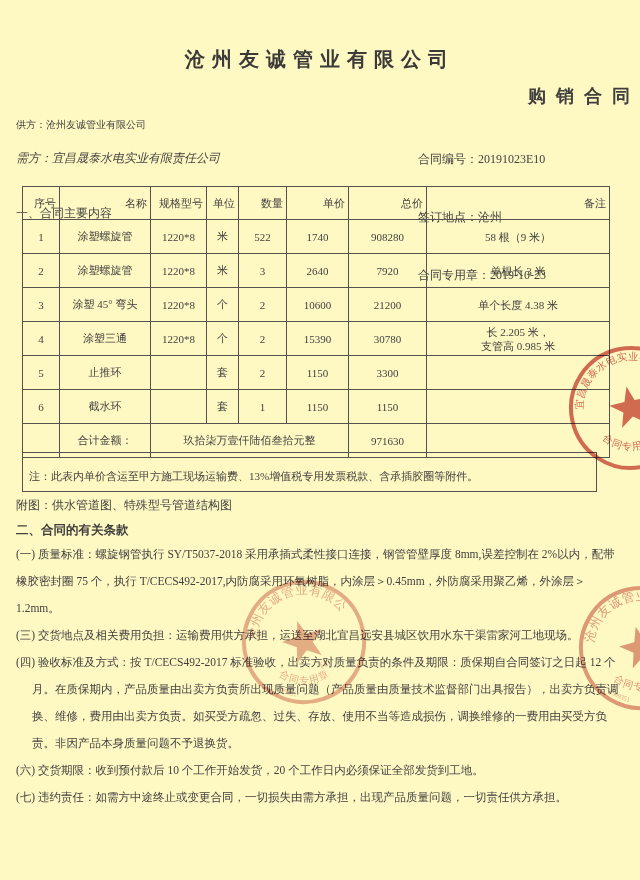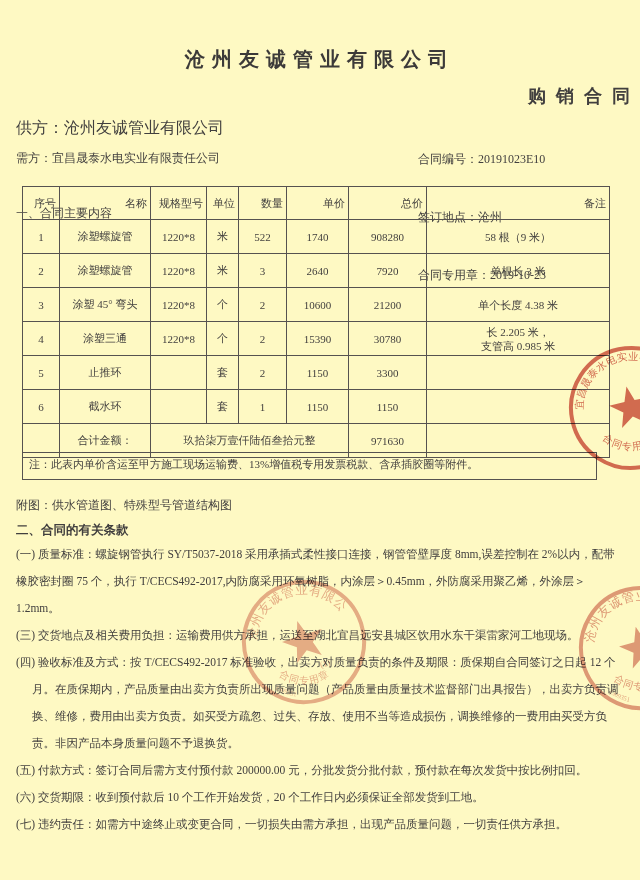--- a/index.html
+++ b/index.html
@@ -11,39 +11,39 @@
   }
   .company-title{
     position:absolute; top:46px; left:0; right:0; margin:0;
     text-align:center; font-size:20px; font-weight:600;
     letter-spacing:7px; color:#3c3a39;
   }
   .doc-title{
     position:absolute; top:84px; left:0; right:0; margin:0;
     text-align:right; font-size:18px; font-weight:600; letter-spacing:10px;
   }
-  .party-supplier{position:absolute; left:16px; top:118px; font-size:16px;}
-  .party-buyer{position:absolute; left:16px; top:150px; font-size:12px;}
+  .party-supplier{position:absolute; left:16px; top:118px; font-size:10px;}
+  .party-buyer{position:absolute; left:16px; top:150px; font-size:12px;font-style:italic;}
   .meta-block{position:absolute; left:418px; top:112px; font-size:12px; line-height:22px;}
   .meta-block div{white-space:nowrap;margin-top:36px;}
   .section-title-1{position:absolute; left:16px; top:169px; font-size:12px;margin-top:36px;}
   .items-table{
     position:absolute; left:22px; top:186px; width:587px;
     border-collapse:collapse; table-layout:fixed;
   }
   .items-table th,.items-table td{
     border:1px solid #565250; font-size:11px; font-weight:normal;
     text-align:center; padding:1px 3px; color:#413f3e; overflow:hidden;
   }
   .items-table thead th{height:30px;text-align:right;}
   .items-table tbody td{height:31px;}
   .items-table td.remark{white-space:pre-line; line-height:14px;}
   .note-box{
     position:absolute; left:22px; top:452px; width:561px;
-    border:1px solid #565250; font-size:11px; padding:4px 6px 7px 6px;
+    border:1px solid #565250; font-size:11px; padding:16px 6px 7px 6px;
   }
   .attachment-line{position:absolute; left:16px; top:497px; font-size:12px;}
   .section-title-2{position:absolute; left:16px; top:522px; font-size:12.5px; font-weight:600;}
   .clauses{position:absolute; left:16px; top:541px; width:606px; font-size:11.5px; line-height:27px;}
   .clauses p{margin:0;}
   .clauses p.hang{padding-left:16px; text-indent:-16px;}
   .stamp{position:absolute; mix-blend-mode:multiply; pointer-events:none;}
   .stamp-buyer{left:555px; top:332px; color:#c6453c; opacity:.78; transform:rotate(-12deg);}
   .stamp-supplier-mid{left:228px; top:566px; color:#cf6e66; opacity:.55; transform:rotate(-18deg);}
   .stamp-supplier-edge{left:565px; top:572px; color:#cf6e66; opacity:.68; transform:rotate(-14deg);}
@@ -167,21 +167,20 @@
   <div class="note-box">注：此表内单价含运至甲方施工现场运输费、13%增值税专用发票税款、含承插胶圈等附件。</div>
 
   <div class="attachment-line">附图：供水管道图、特殊型号管道结构图</div>
 
   <div class="section-title-2">二、合同的有关条款</div>
 
   <div class="clauses">
       <p>(一) 质量标准：螺旋钢管执行 SY/T5037-2018 采用承插式柔性接口连接，钢管管壁厚度 8mm,误差控制在 2%以内，配带橡胶密封圈 75 个，执行 T/CECS492-2017,内防腐采用环氧树脂，内涂层＞0.45mm，外防腐采用聚乙烯，外涂层＞1.2mm。</p>
       <p>(三) 交货地点及相关费用负担：运输费用供方承担，运送至湖北宜昌远安县城区饮用水东干渠雷家河工地现场。</p>
       <p class="hang">(四) 验收标准及方式：按 T/CECS492-2017 标准验收，出卖方对质量负责的条件及期限：质保期自合同签订之日起 12 个月。在质保期内，产品质量由出卖方负责所出现质量问题（产品质量由质量技术监督部门出具报告），出卖方负责调换、维修，费用由出卖方负责。如买受方疏忽、过失、存放、使用不当等造成损伤，调换维修的一费用由买受方负责。非因产品本身质量问题不予退换货。</p>
-      <p>(五) 付款方式：签订合同后需方支付预付款 200000.00 元，分批发货分批付款，预付款在每次发货中按比例扣回。</p>
       <p>(六) 交货期限：收到预付款后 10 个工作开始发货，20 个工作日内必须保证全部发货到工地。</p>
       <p>(七) 违约责任：如需方中途终止或变更合同，一切损失由需方承担，出现产品质量问题，一切责任供方承担。</p>
     </div>
 
   <svg class="stamp stamp-buyer" viewBox="-76 -76 152 152" width="152" height="152">
     <defs>
       <path id="bArcTop" d="M -47.3 -8.3 A 48 48 0 0 1 47.3 -8.3"></path>
       <path id="bArcBot" d="M -34.4 24.1 A 42 42 0 0 0 34.4 24.1"></path>
     </defs>
     <circle r="60" fill="none" stroke="currentColor" stroke-width="4"></circle>

